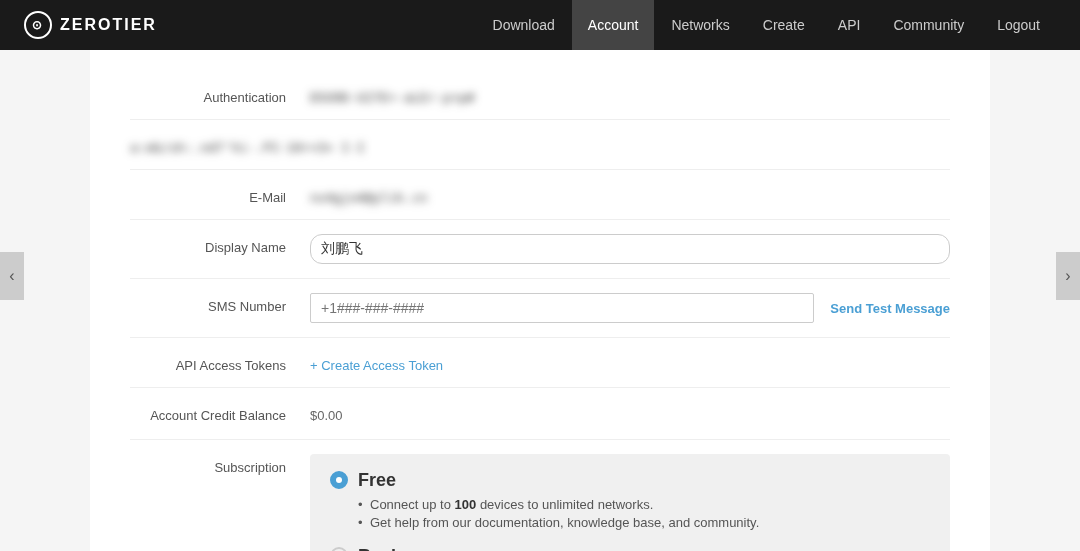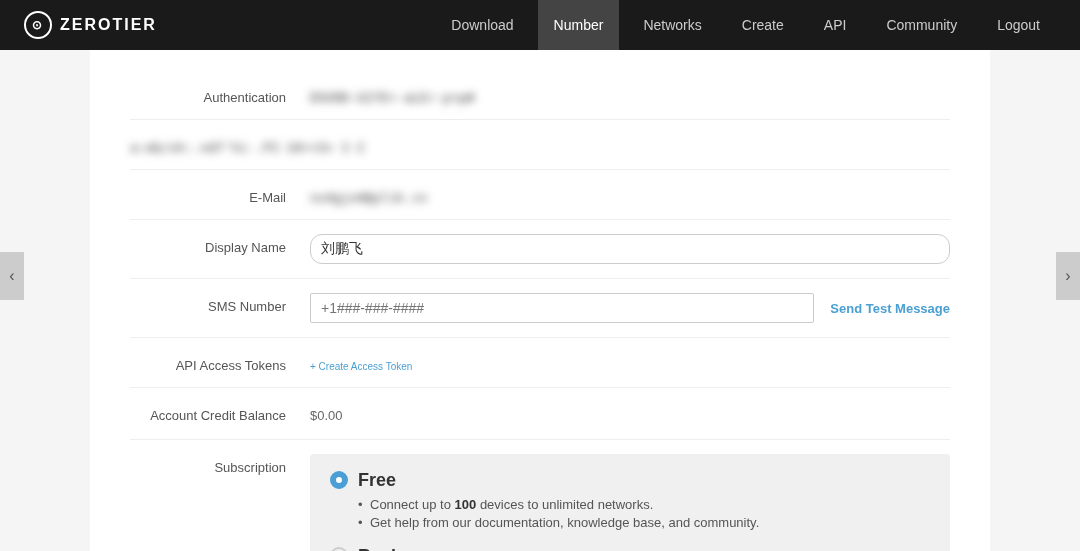--- a/index.html
+++ b/index.html
@@ -30,21 +30,21 @@
       border-radius: 50%;
       display: flex;
       align-items: center;
       justify-content: center;
       font-size: 12px;
       color: #fff;
     }
     .nav-links {
       display: flex;
       align-items: center;
-      gap: 8px;
+      gap: 1px;
     }
     .nav-link {
       color: #ccc;
       text-decoration: none;
       padding: 0 16px;
       height: 50px;
       display: flex;
       align-items: center;
       font-size: 14px;
       cursor: pointer;
@@ -148,21 +148,21 @@
       font-size: 13px;
       white-space: nowrap;
       background: none;
       border: none;
       font-weight: bold;
     }
 
     .create-token-link {
       color: #4a9fd4;
       cursor: pointer;
-      font-size: 10px;
+      font-size: 13px;
       text-decoration: none;
     }
 
     
     .subscription-box {
       background: #f0f0f0;
       border-radius: 4px;
       padding: 16px 20px;
       flex: 1;
     }
@@ -245,21 +245,21 @@
 
 <nav class="navbar">
   <div class="navbar-brand">
     <div class="brand-icon">
       <span>⊙</span>
     </div>
     <span>ZEROTIER</span>
   </div>
   <div class="nav-links">
     <a class="nav-link">Download</a>
-    <a class="nav-link active">Number</a>
+    <a class="nav-link active">Account</a>
     <a class="nav-link">Networks</a>
     <a class="nav-link">Create</a>
     <a class="nav-link">API</a>
     <a class="nav-link">Community</a>
     <a class="nav-link">Logout</a>
   </div>
 </nav>
 
 <div class="main">
 

